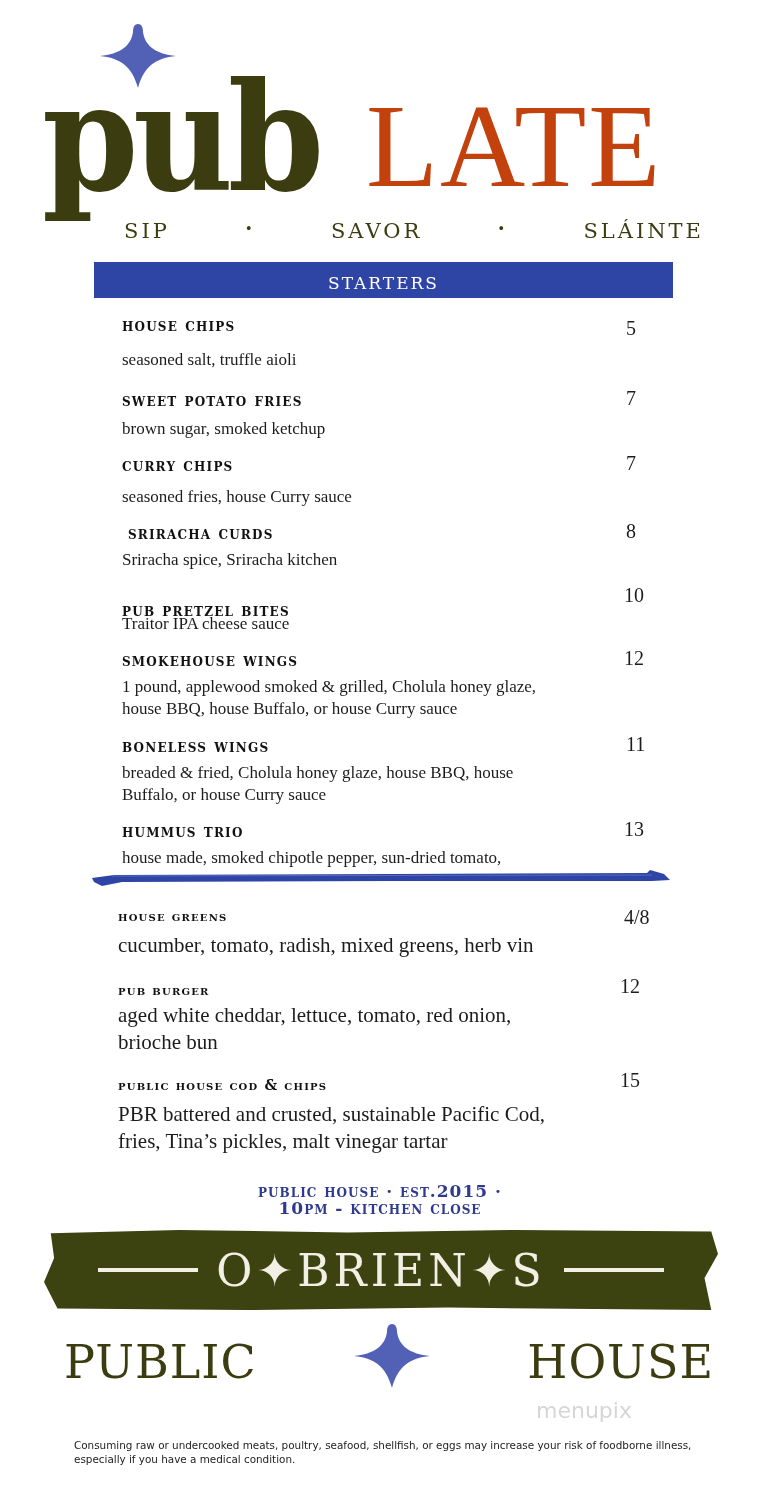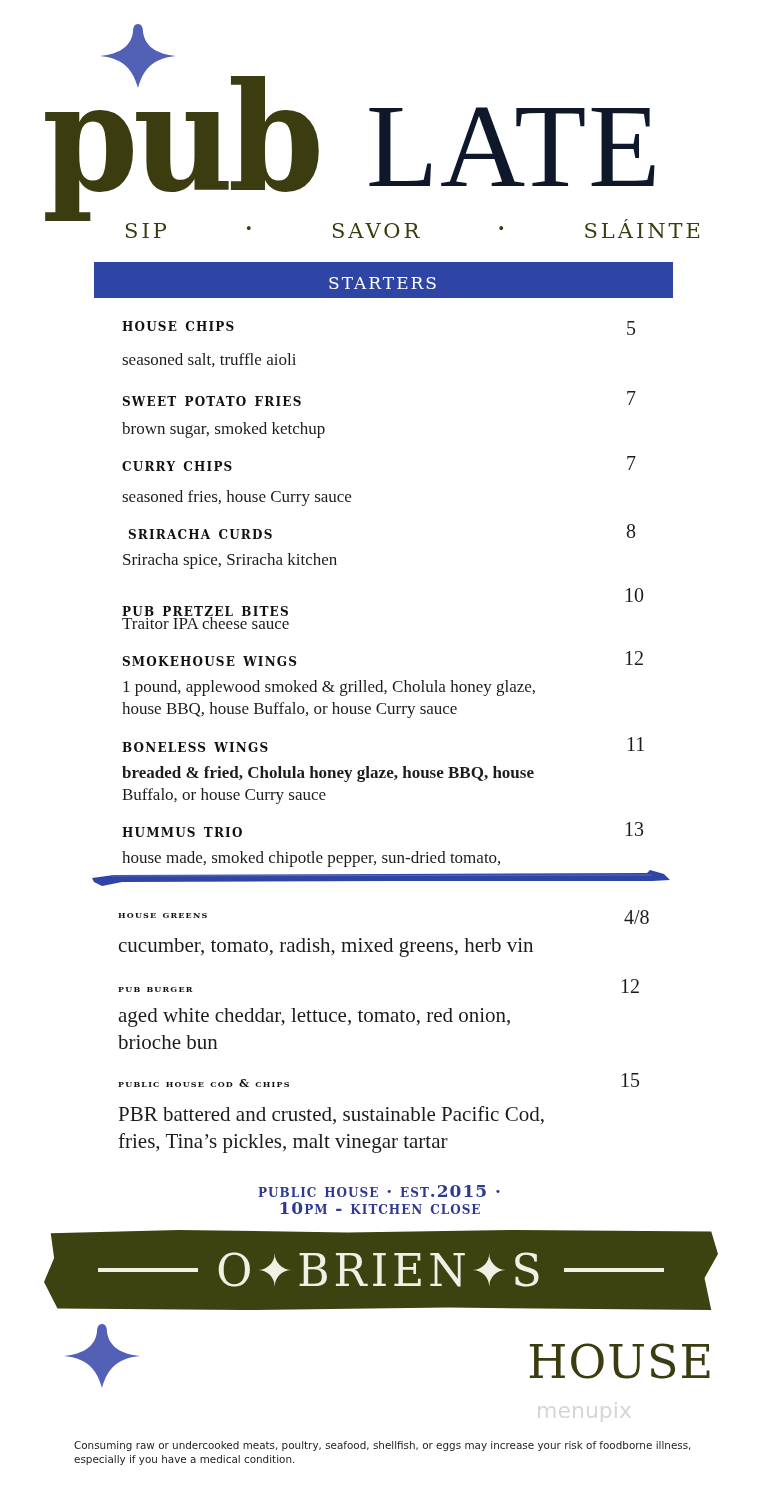--- a/index.html
+++ b/index.html
@@ -14,21 +14,21 @@
       left: 42px; top: 62px;
       font-family: "DejaVu Serif", serif;
       font-size: 150px; line-height: 150px;
       color: #3b3d10; letter-spacing: -6px; font-weight: bold;
       transform: scaleX(0.92); transform-origin: left top;
     }
     .logo-late {
       left: 366px; top: 88px;
       font-family: "Liberation Serif", serif;
       font-size: 118px; line-height: 118px;
-      color: #0f172a; letter-spacing: 2px;
+      color: #c2410c; letter-spacing: 2px;
     }
     .tagline {
       left: 124px; top: 208px; width: 580px;
       font-family: "DejaVu Serif", serif;
       font-size: 30px; line-height: 40px;
       color: #3b3d10; letter-spacing: 3px;
       font-variant: small-caps; text-transform: lowercase;
       display: flex; justify-content: space-between;
     }
 
@@ -52,21 +52,21 @@
     }
     .item-desc {
       font-family: "Liberation Serif", serif;
       font-size: 17px; line-height: 23px; color: #1c1c1c;
       white-space: nowrap;
     }
     .item-price {
       font-family: "Liberation Serif", serif;
       font-size: 20px; color: #1c1c1c;
     }
-    .lg .item-name { font-size: 11px; }
+    .lg .item-name { font-size: 14px; }
     .lg .item-desc { font-size: 21px; line-height: 27px; }
 
     
     .divider { left: 92px; top: 870px; width: 578px; height: 20px; }
 
     
     .footer-note {
       left: 200px; top: 1183px; width: 360px; text-align: center;
       font-family: "DejaVu Serif", serif;
       font-size: 17px; line-height: 17px; font-weight: bold;
@@ -144,21 +144,21 @@
 <div class="abs item-price" style="left:624px; top:584px;">10</div>
 <div class="abs item-desc" style="left:122px; top:612px;">Traitor IPA cheese sauce</div>
 
 <div class="abs item-name" style="left:122px; top:650px;">smokehouse wings</div>
 <div class="abs item-price" style="left:624px; top:647px;">12</div>
 <div class="abs item-desc" style="left:122px; top:675px;">1 pound, applewood smoked &amp; grilled, Cholula honey glaze,</div>
 <div class="abs item-desc" style="left:122px; top:697px;">house BBQ, house Buffalo, or house Curry sauce</div>
 
 <div class="abs item-name" style="left:122px; top:736px;">boneless  wings</div>
 <div class="abs item-price" style="left:626px; top:733px;">11</div>
-<div class="abs item-desc" style="left:122px; top:761px;font-weight:bold;">breaded &amp; fried, Cholula honey glaze, house BBQ, house</div>
+<div class="abs item-desc" style="left:122px; top:761px;">breaded &amp; fried, Cholula honey glaze, house BBQ, house</div>
 <div class="abs item-desc" style="left:122px; top:783px;">Buffalo, or house Curry sauce</div>
 
 <div class="abs item-name" style="left:122px; top:821px;">hummus trio</div>
 <div class="abs item-price" style="left:624px; top:818px;">13</div>
 <div class="abs item-desc" style="left:122px; top:846px;">house made, smoked chipotle pepper, sun-dried tomato,</div>
 
 <svg class="abs divider" viewBox="0 0 578 20" preserveAspectRatio="none">
   <path d="M0 8 L22 5 L300 4 L555 3 L558 0 L572 4 L578 10 L560 11 L300 11 L30 12 L10 16 L2 12 Z" fill="#2e45a6"></path>
   <path d="M20 6 L560 5" stroke="#7f8fcf" stroke-width="1" opacity="0.5"></path>
 </svg>
@@ -185,20 +185,21 @@
 </div>
 
 <div class="abs obriens-bar"></div>
 <div class="abs obriens-text">
   <span class="obriens-line"></span>
   <span>O✦BRIEN✦S</span>
   <span class="obriens-line"></span>
 </div>
 
 <div class="abs public-house">
+  <span class="ph-word">public</span>
   <svg class="ph-star" viewBox="0 0 76 64">
     <path d="M38 0 C42 0 43 4 43 8 C45 22 56 30 76 32 C56 34 44 42 38 64 C32 42 20 34 0 32 C20 30 31 22 33 8 C33 4 34 0 38 0 Z" fill="#5261b6"></path>
   </svg>
   <span class="ph-word">house</span>
 </div>
 
 <div class="abs watermark">menupix</div>
 <div class="abs disclaimer">Consuming raw or undercooked meats, poultry, seafood, shellfish, or eggs may increase your risk of foodborne illness, especially if you have a medical condition.</div>
 
 </body></html>

